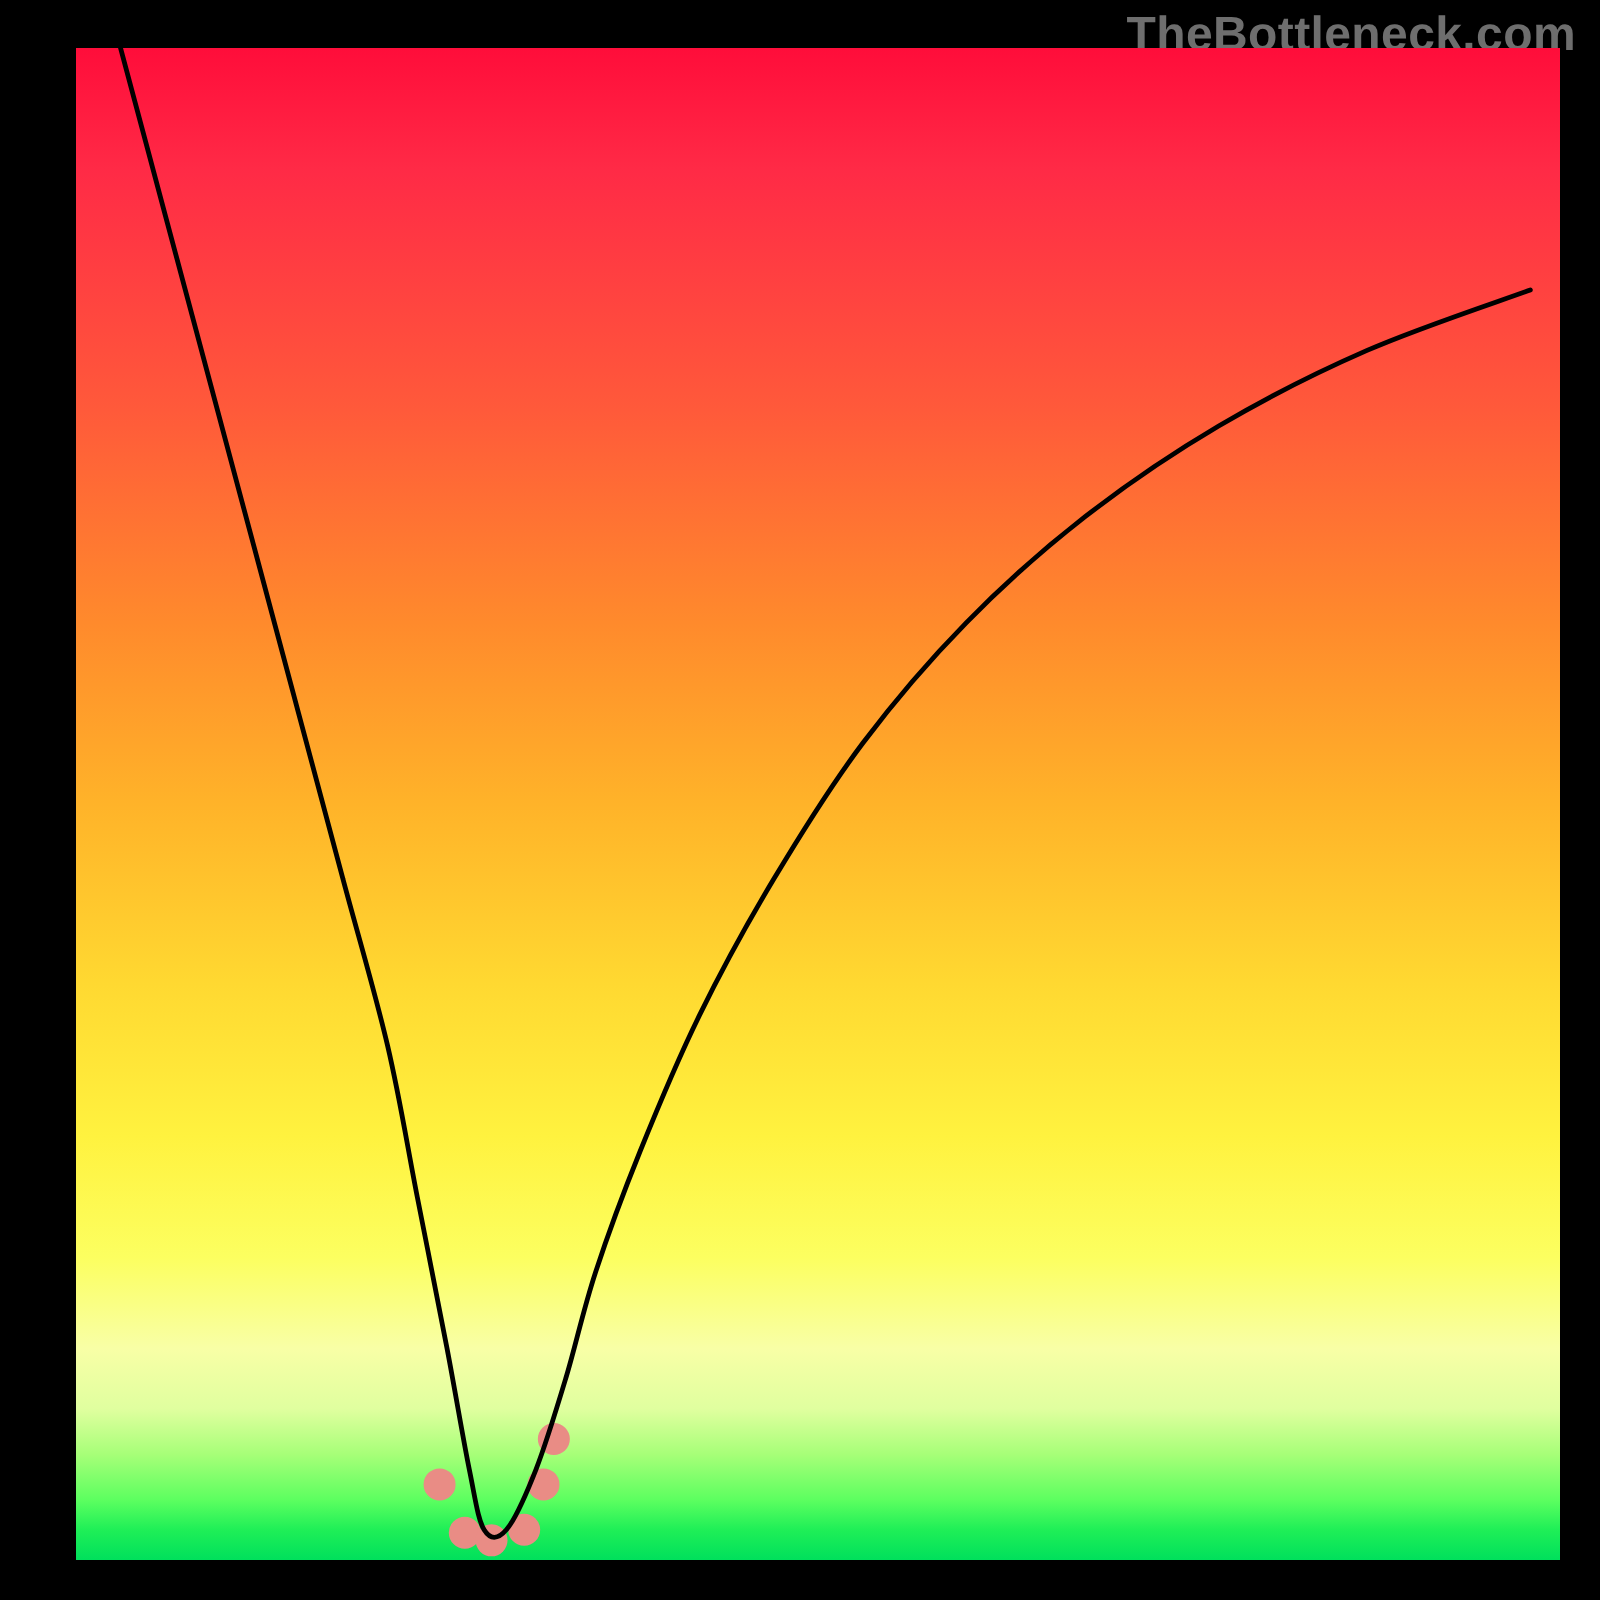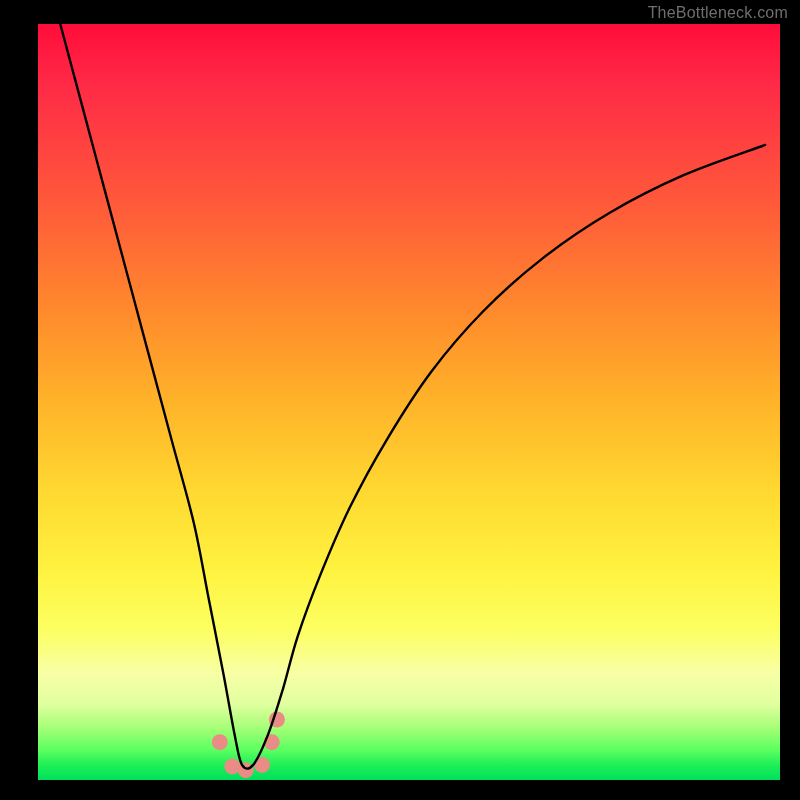--- a/index.html
+++ b/index.html
@@ -42,23 +42,23 @@
       #5dff60 96%,
       #1fef57 98%,
       #00e05c 100%
     );
   }
   .watermark {
     position: absolute;
     top: 4px;
     right: 12px;
     color: #6e6e6e;
-    font-size: 16px;
+    font-size: 24px;
     letter-spacing: 0.2px;
-    font-weight: 400;
+    font-weight: 700;
     user-select: none;
   }
   svg.curve {
     position: absolute;
     left: 0;
     top: 0;
     width: 742px;
     height: 756px;
     pointer-events: none;
   }

